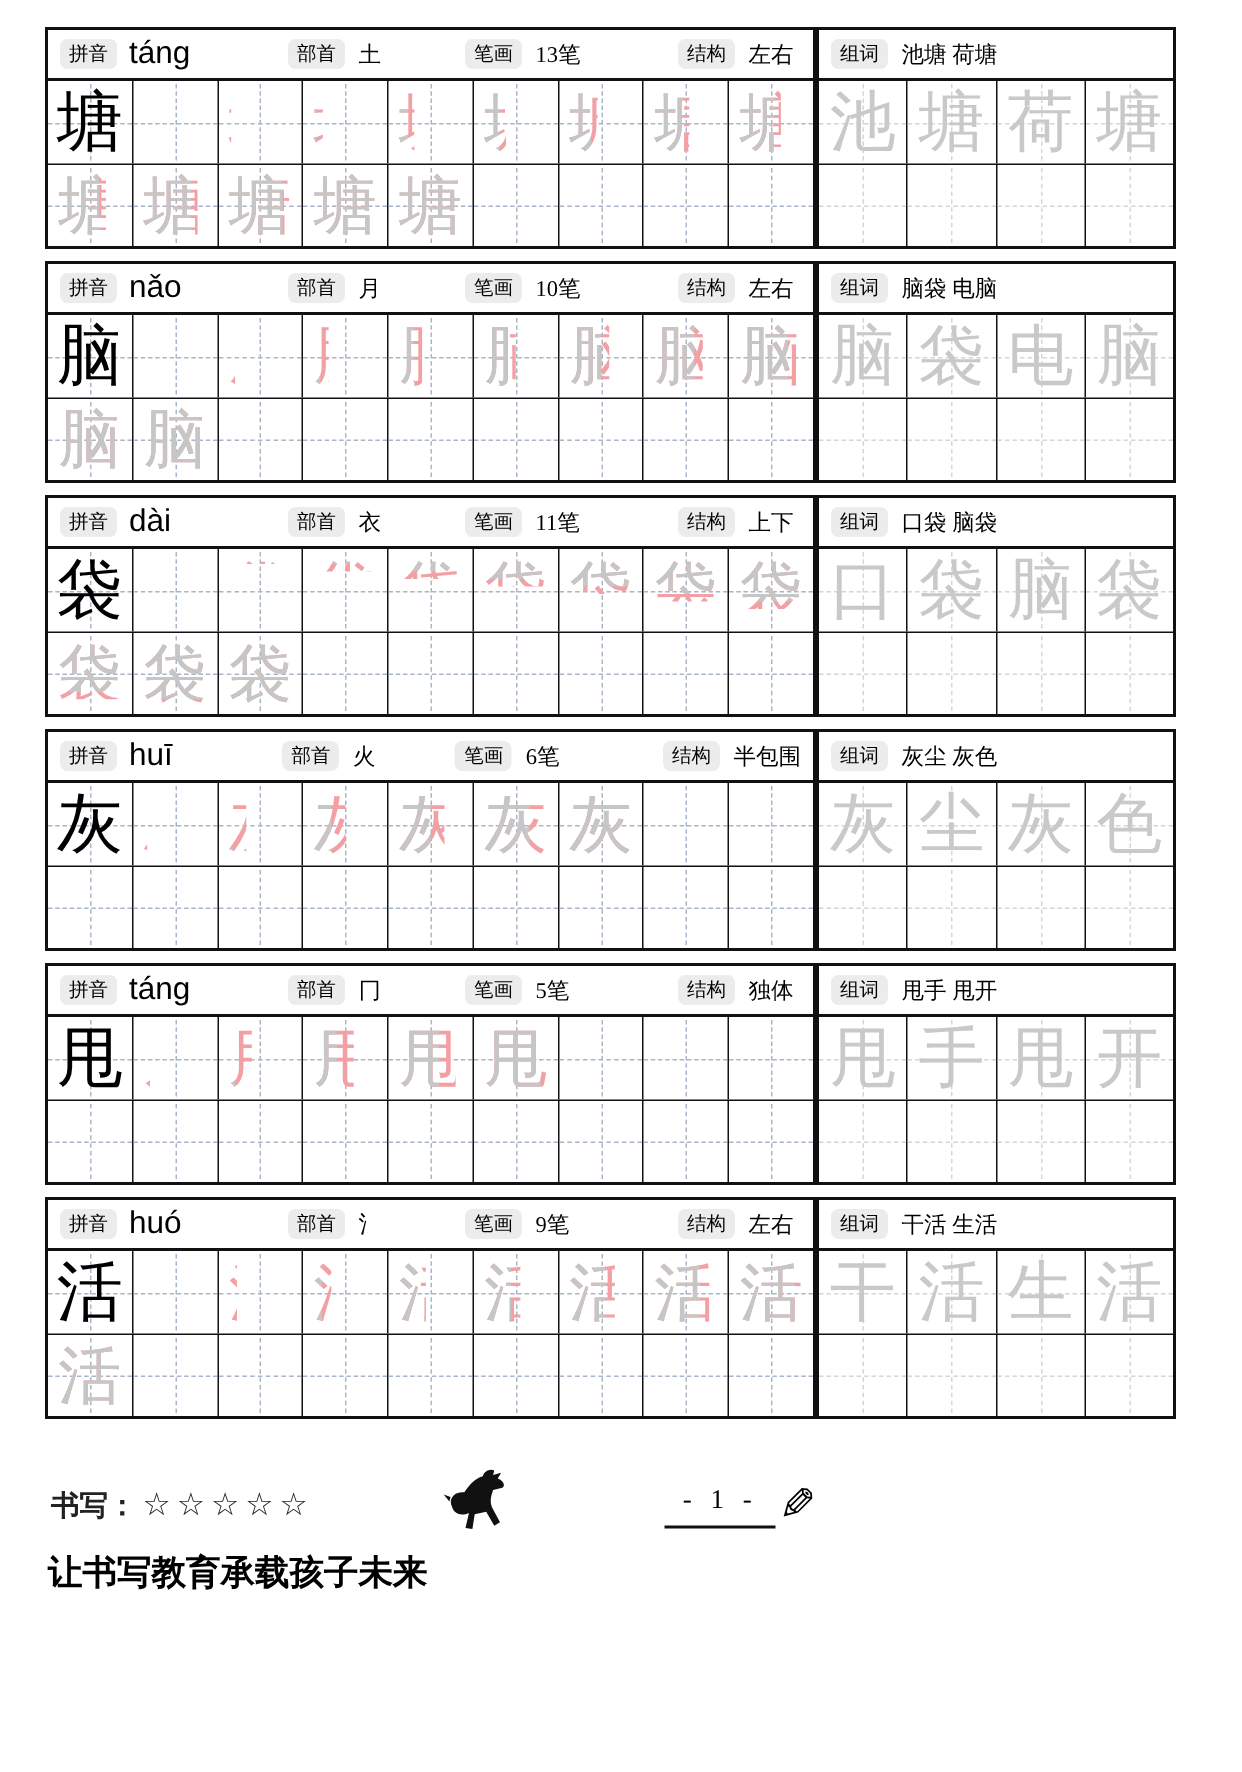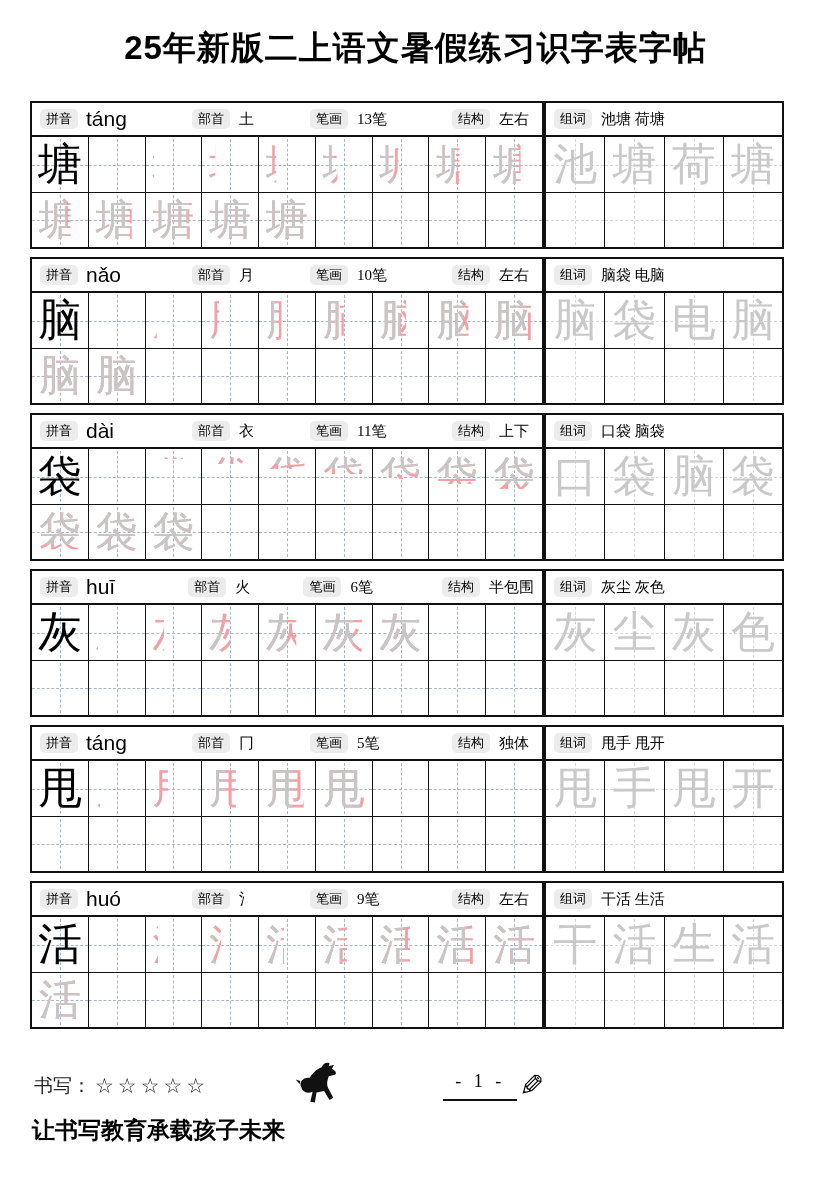--- a/index.html
+++ b/index.html
@@ -44,36 +44,35 @@
   .main-char{position:absolute; inset:0; display:flex; align-items:center;
     justify-content:center; font-size:44px; color:#000; z-index:1;}
   .tl{position:absolute; inset:0; display:flex; align-items:center;
     justify-content:center; font-size:42px; z-index:1;}
   .tl.pink{color:var(--pink);}
   .tl.gray{color:var(--gray); z-index:2;}
   .word-char{position:absolute; inset:0; display:flex; align-items:center;
     justify-content:center; font-size:44px; color:var(--wgray); z-index:1;}
 
   .footer{display:flex; align-items:center; margin-top:32px; padding-left:4px;}
-  .writing-label{font-size:19px; color:#222;}
+  .writing-label{font-size:19px; color:#222;font-weight:bold;}
   .stars{font-size:21px; letter-spacing:4px; margin-left:4px; color:#222;}
   .horse{margin-left:84px; flex:0 0 auto;}
   .pagenum{margin-left:100px; font-size:18px; letter-spacing:4px;
     border-bottom:2px solid #111; padding:0 12px 7px;}
   .pencil{font-size:30px; line-height:20px; margin-left:2px;
     transform:scaleX(-1); display:inline-block;}
   .slogan{font-family:"Liberation Sans", sans-serif; font-weight:700;
     font-size:23px; margin-top:4px; padding-left:2px;}
 </style>
 </head>
 <body>
 
 <div class="page">
 
-  <h1 class="title">25年新版二上语文暑假练习识字表字帖</h1>
 
 
   <div id="blocks">
       <section class="block">
         <div class="practice-grid">
           <div class="grid-header">
             <div class="seg seg-pinyin">
               <span class="pill">拼音</span>
               <span class="pinyin-val">táng</span>
             </div>

